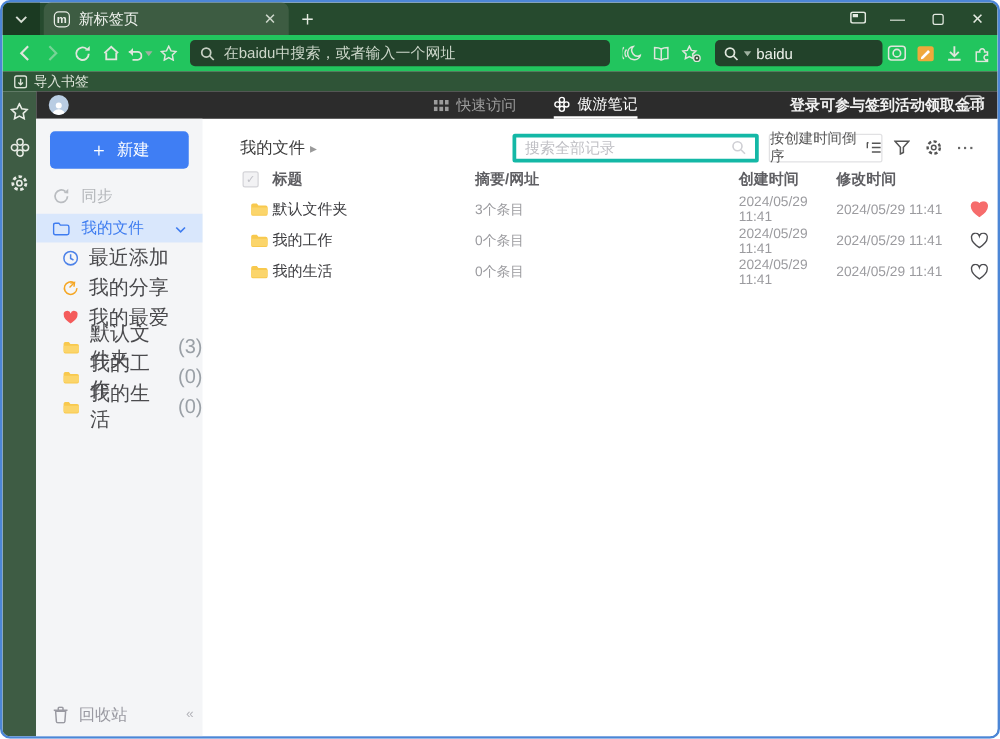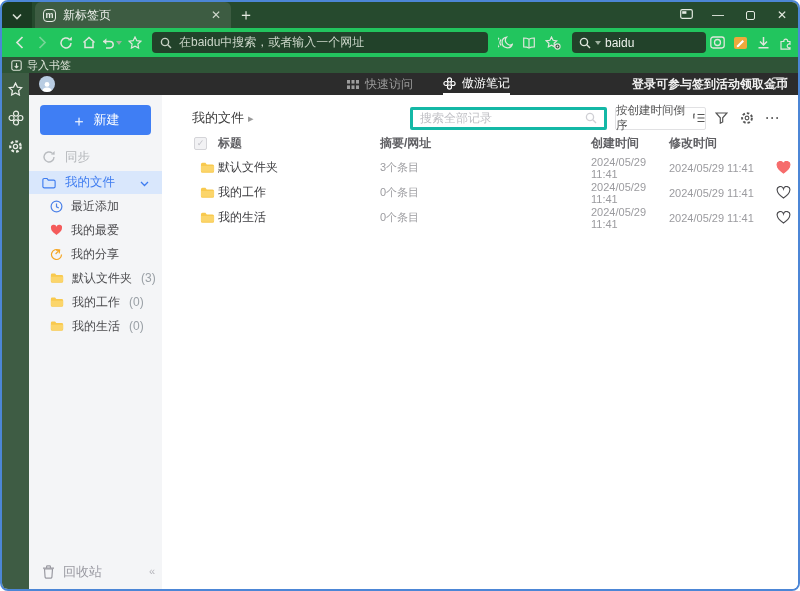--- a/index.html
+++ b/index.html
@@ -57,21 +57,21 @@
 
   
   .appmain { flex:1; display:flex; min-height:0; background:#fff; }
   .sidebar { width:133px; background:#f4f5f7; flex:none; position:relative; padding-top:10px; font-size:12.5px; }
   .new-btn { margin:0 11px; height:30px; background:#3f7ef4; color:#fff; border-radius:4px; display:flex;
              align-items:center; justify-content:center; gap:7px; font-size:13px; cursor:pointer; }
   .plus { font-size:15px; line-height:1; }
   .sync-row { height:28px; margin-top:8px; padding:0 13px; display:flex; align-items:center; gap:9px; color:#b3b6ba; }
   .myfiles-row { height:23px; background:#d9e7fc; display:flex; align-items:center; padding:0 13px; gap:9px; color:#3e7cf0; cursor:pointer; }
   .myfiles-row .chev { margin-left:auto; }
-  .sub-item { height:24px; padding-left:21px; display:flex; align-items:center; gap:8px; font-size:12px; color:#4b4b4e; cursor:pointer; }
+  .sub-item { height:24px; padding-left:21px; display:flex; align-items:center; gap:8px; font-size:16px; color:#4b4b4e; cursor:pointer; }
   .sub-item .cnt { color:#9aa0a6; margin-left:1px; }
   .recycle-row { position:absolute; left:13px; bottom:8px; display:flex; align-items:center; gap:8px; color:#9a9aa2; font-size:13px; cursor:pointer; }
   .collapse-btn { position:absolute; right:7px; bottom:12px; color:#b4b4ba; font-size:11px; cursor:pointer; }
 
   .content { flex:1; min-width:0; display:flex; flex-direction:column; }
   .content-top { height:36px; padding:10px 14px 0 30px; display:flex; align-items:center; }
   .breadcrumb { font-size:13px; color:#3c3c3c; display:flex; align-items:center; gap:4px; }
   .bc-arrow { color:#9a9a9a; font-size:11px; }
   .search-wrap { margin-left:auto; width:197px; height:23px; border:3px solid #14b8a6; border-radius:2px;
                  display:flex; align-items:center; padding:0 7px; background:#fff; }
@@ -333,33 +333,33 @@
 
           <div class="sub-item">
             <svg width="13" height="13" viewBox="0 0 13 13">
                 <circle cx="6.5" cy="6.5" r="5.4" fill="none" stroke="#4d82e8" stroke-width="1.2"></circle>
                 <polyline points="6.5,3.4 6.5,6.8 8.8,8" fill="none" stroke="#4d82e8" stroke-width="1.2"></polyline>
               </svg>
             <span>最近添加</span>
             <span class="cnt"></span>
           </div>
           <div class="sub-item">
-            <svg width="13" height="12" viewBox="0 0 16 14">
-                <path d="M8 13 C3 9.6 1.3 7.2 1.3 4.9 A3.1 3.1 0 0 1 8 3.1 A3.1 3.1 0 0 1 14.7 4.9 C14.7 7.2 13 9.6 8 13 z" fill="#f45b5b"></path>
-              </svg>
-            <span>我的最爱</span>
-            <span class="cnt"></span>
-          </div>
-          <div class="sub-item">
             <svg width="13" height="13" viewBox="0 0 13 13">
                 <path d="M11.5 6.5 a5 5 0 1 1-2.3-4.2" fill="none" stroke="#f5a623" stroke-width="1.2"></path>
                 <polyline points="6.2,2.5 9.6,2 9.2,5.4" fill="none" stroke="#f5a623" stroke-width="1.2"></polyline>
                 <line x1="9.4" y1="2.2" x2="5.6" y2="6" stroke="#f5a623" stroke-width="1.2"></line>
               </svg>
             <span>我的分享</span>
+            <span class="cnt"></span>
+          </div>
+          <div class="sub-item">
+            <svg width="13" height="12" viewBox="0 0 16 14">
+                <path d="M8 13 C3 9.6 1.3 7.2 1.3 4.9 A3.1 3.1 0 0 1 8 3.1 A3.1 3.1 0 0 1 14.7 4.9 C14.7 7.2 13 9.6 8 13 z" fill="#f45b5b"></path>
+              </svg>
+            <span>我的最爱</span>
             <span class="cnt"></span>
           </div>
           <div class="sub-item">
             <svg width="14" height="12" viewBox="0 0 16 13">
                 <path d="M1 3 q0-1.6 1.6-1.6 h3.2 l1.4 1.8 h6.2 q1.6 0 1.6 1.6 v5.6 q0 1.6-1.6 1.6 H2.6 q-1.6 0-1.6-1.6 z" fill="#f8c94e"></path>
                 <path d="M1 5 h14 v4.4 q0 1.6-1.6 1.6 H2.6 q-1.6 0-1.6-1.6 z" fill="#fbd56b"></path>
               </svg>
             <span>默认文件夹</span>
             <span class="cnt">(3)</span>
           </div>

